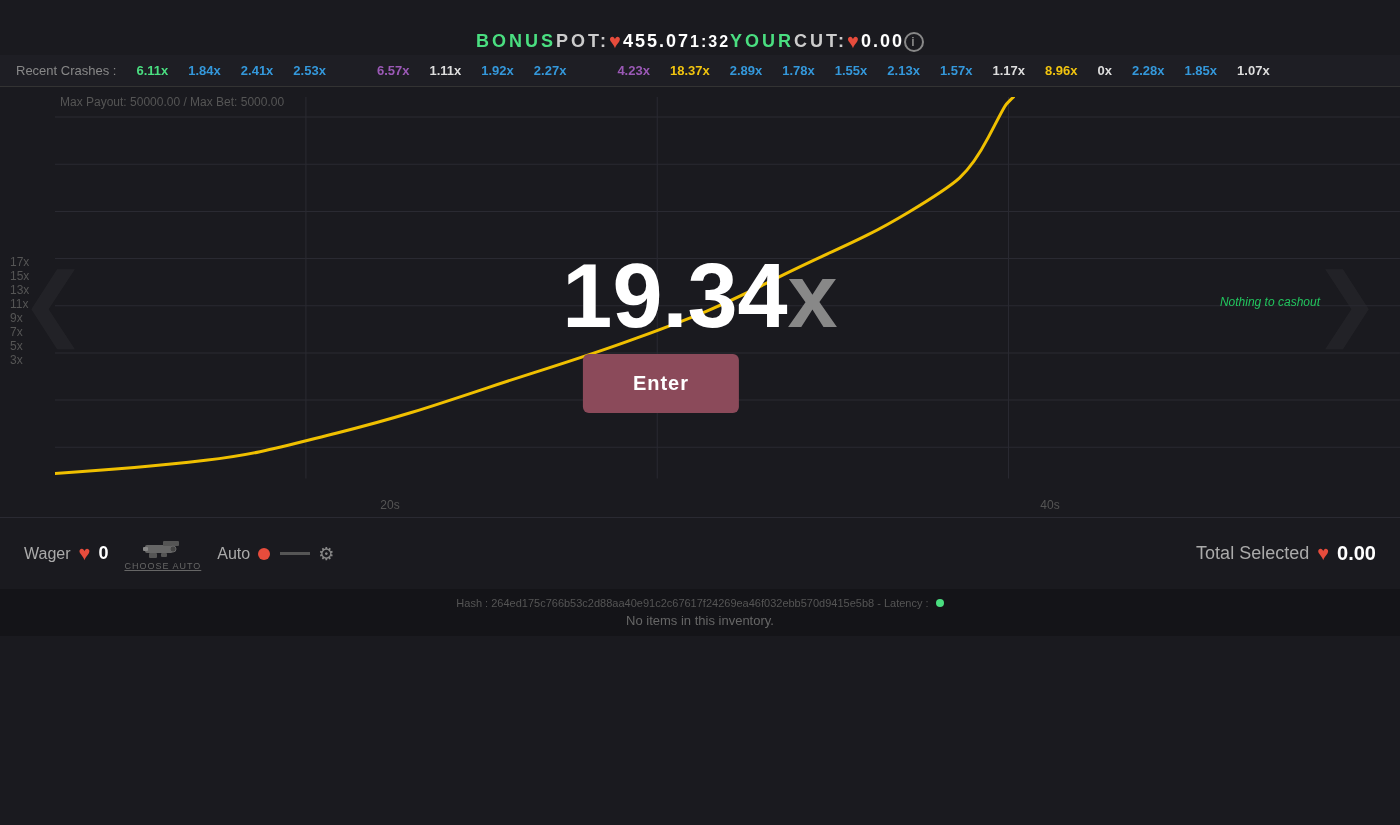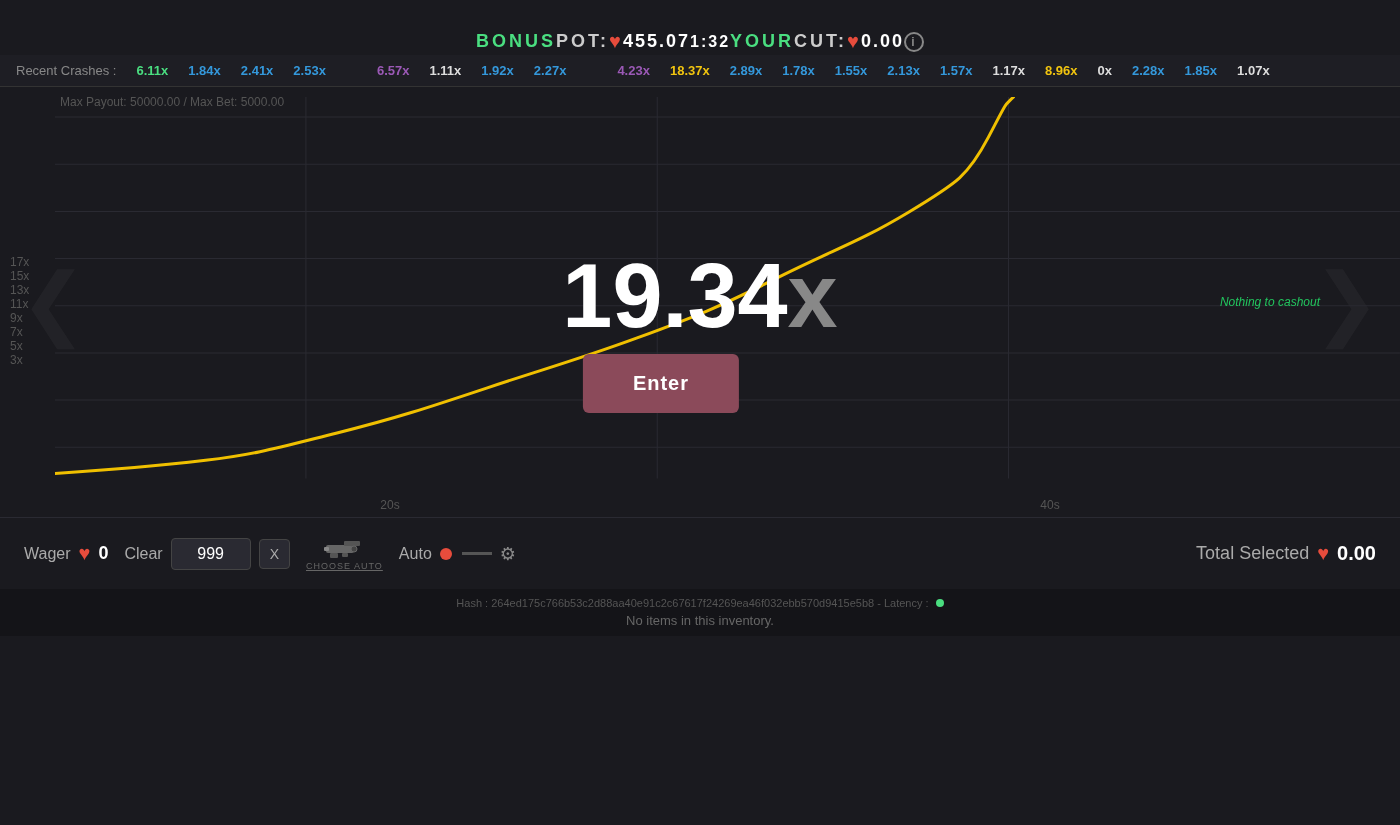--- a/index.html
+++ b/index.html
@@ -431,25 +431,20 @@
   </div>
 </div>
 
 <div class="bottom-controls">
   <div class="wager-section">
     <span class="wager-label">Wager</span>
     <span class="heart-icon">♥</span>
     <span class="wager-value">0</span>
   </div>
 
-  <div class="clear-section">
-    <span class="clear-label">Clear</span>
-    <input class="clear-input" type="text" value="999" style="">
-    <button class="x-btn">X</button>
-  </div>
 
   <div class="choose-auto">
 
     <svg width="40" height="22" viewBox="0 0 40 22" xmlns="http://www.w3.org/2000/svg">
       <rect x="2" y="8" width="28" height="8" rx="2" fill="#666"></rect>
       <rect x="20" y="4" width="16" height="5" rx="1" fill="#555"></rect>
       <rect x="6" y="16" width="8" height="5" rx="1" fill="#555"></rect>
       <rect x="18" y="16" width="6" height="4" rx="1" fill="#555"></rect>
       <circle cx="30" cy="12" r="3" fill="#444" stroke="#666" stroke-width="1"></circle>
       <rect x="0" y="10" width="5" height="4" rx="1" fill="#888"></rect>

